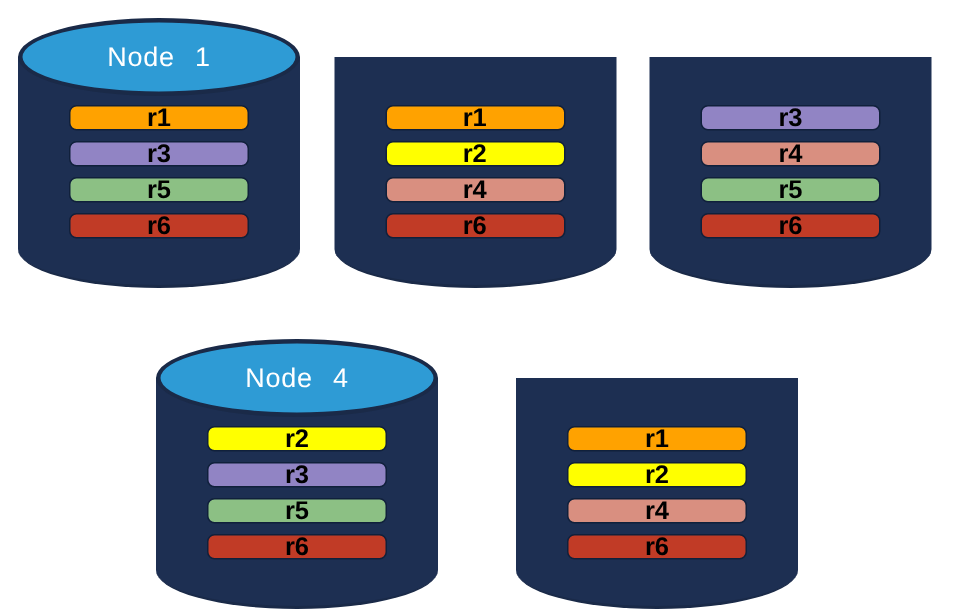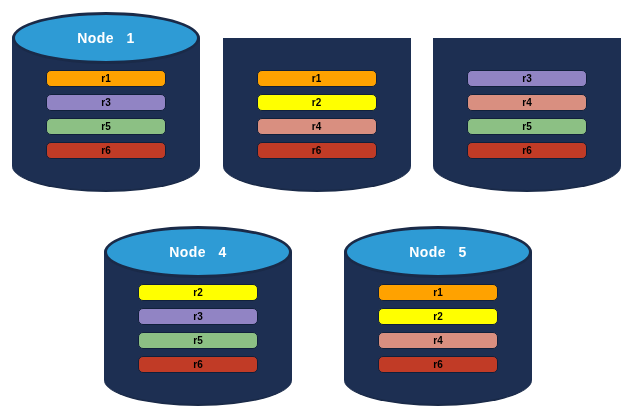--- a/index.html
+++ b/index.html
@@ -44,22 +44,22 @@
     border-radius: 50%;
     background: var(--cylinder-top, #2E9BD5);
     border: 3px solid var(--cylinder-outline, #1A2A48);
     box-sizing: border-box;
     display: flex;
     align-items: center;
     justify-content: center;
   }
   .node-title {
     color: var(--title-text, #ffffff);
-    font-size: 14px;
-    font-weight: 700;
+    font-size: 18px;
+    font-weight: 400;
     word-spacing: 8px;
     letter-spacing: 0.5px;
     white-space: nowrap;
   }
   .bars {
     position: absolute;
     left: 34px; right: 34px;
     top: 66px;
     display: flex;
     flex-direction: column;
@@ -69,21 +69,21 @@
     height: 17px;
     border-radius: 5px;
     border: 1px solid var(--bar-border, #10203B);
     display: flex;
     align-items: center;
     justify-content: center;
     box-sizing: border-box;
   }
   .bar-label {
     color: var(--bar-text, #000000);
-    font-size: 10px;
+    font-size: 17px;
     font-weight: 700;
     line-height: 1;
   }
 </style>
 </head>
 <body>
 
 <div class="canvas">
 
   <div class="row1">
@@ -165,23 +165,20 @@
           <span class="bar-label">r5</span>
         </div>
         <div class="bar" style="background: rgb(193, 59, 38);">
           <span class="bar-label">r6</span>
         </div>
       </div>
     </div>
 
     <div class="node">
       <div class="cyl-body"></div>
-      <div class="cyl-top">
-        <span class="node-title">Node 5</span>
-      </div>
       <div class="bars">
         <div class="bar" style="background: rgb(255, 162, 0);">
           <span class="bar-label">r1</span>
         </div>
         <div class="bar" style="background: rgb(255, 255, 0);">
           <span class="bar-label">r2</span>
         </div>
         <div class="bar" style="background: rgb(217, 143, 128);">
           <span class="bar-label">r4</span>
         </div>

